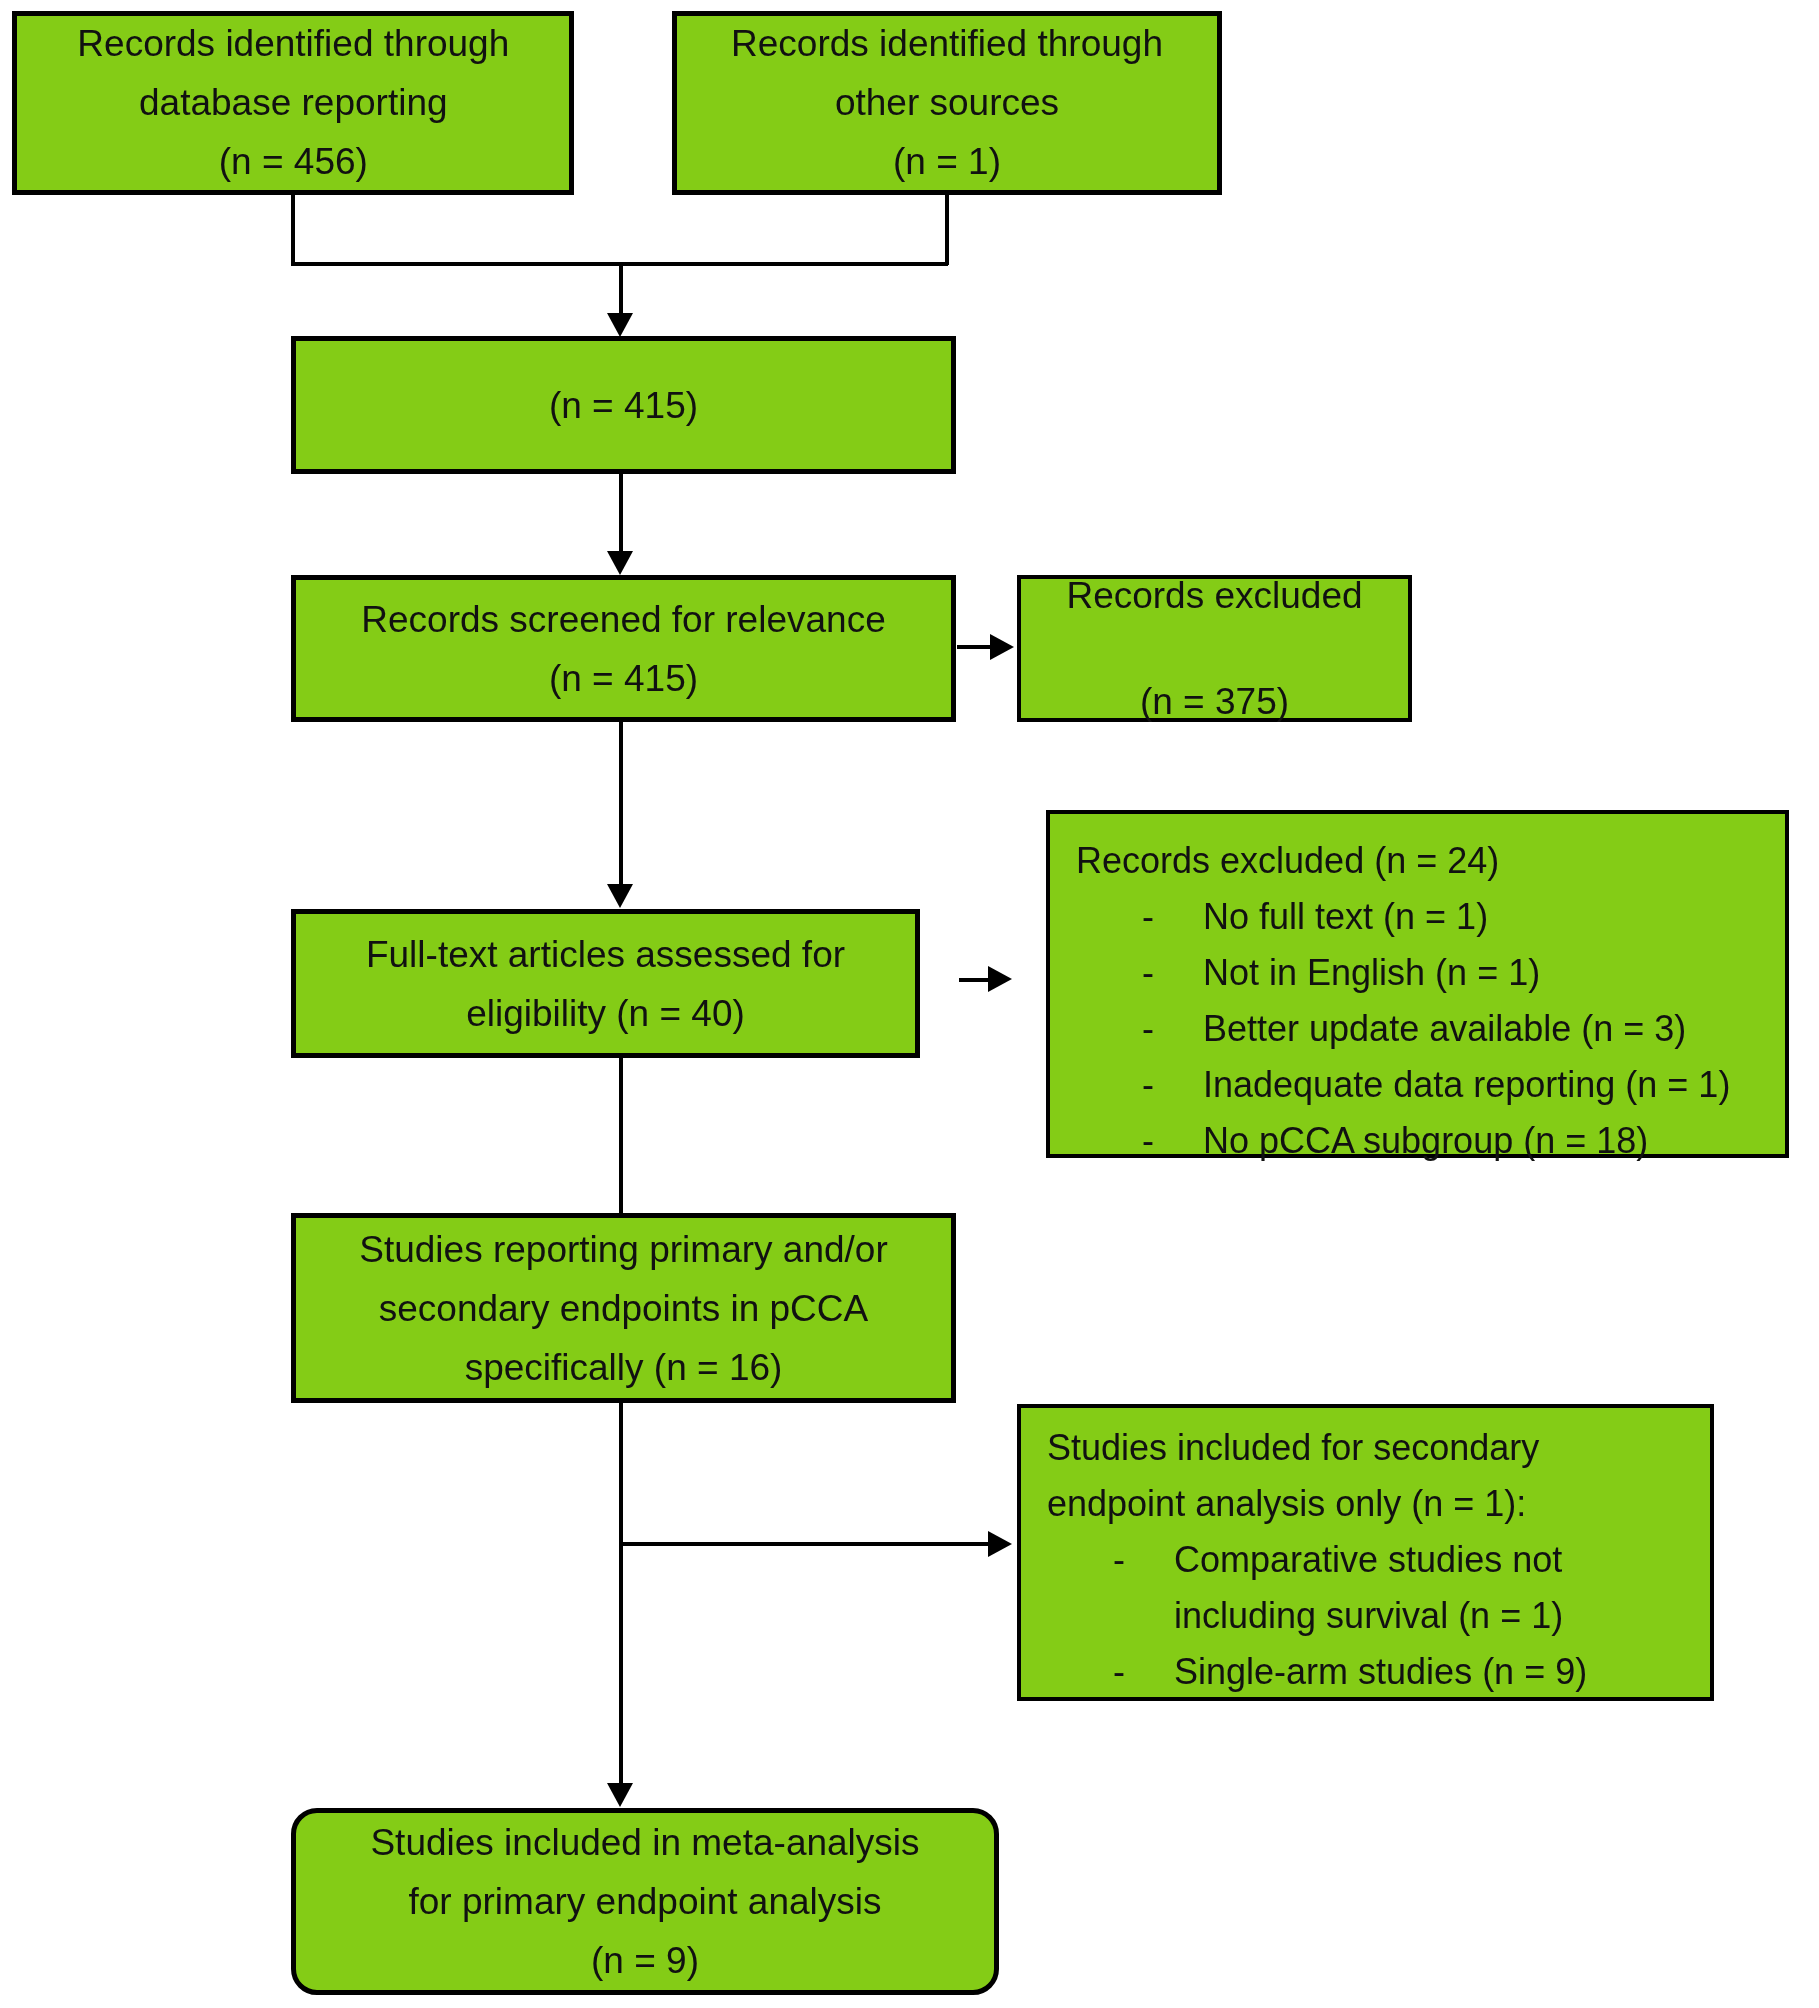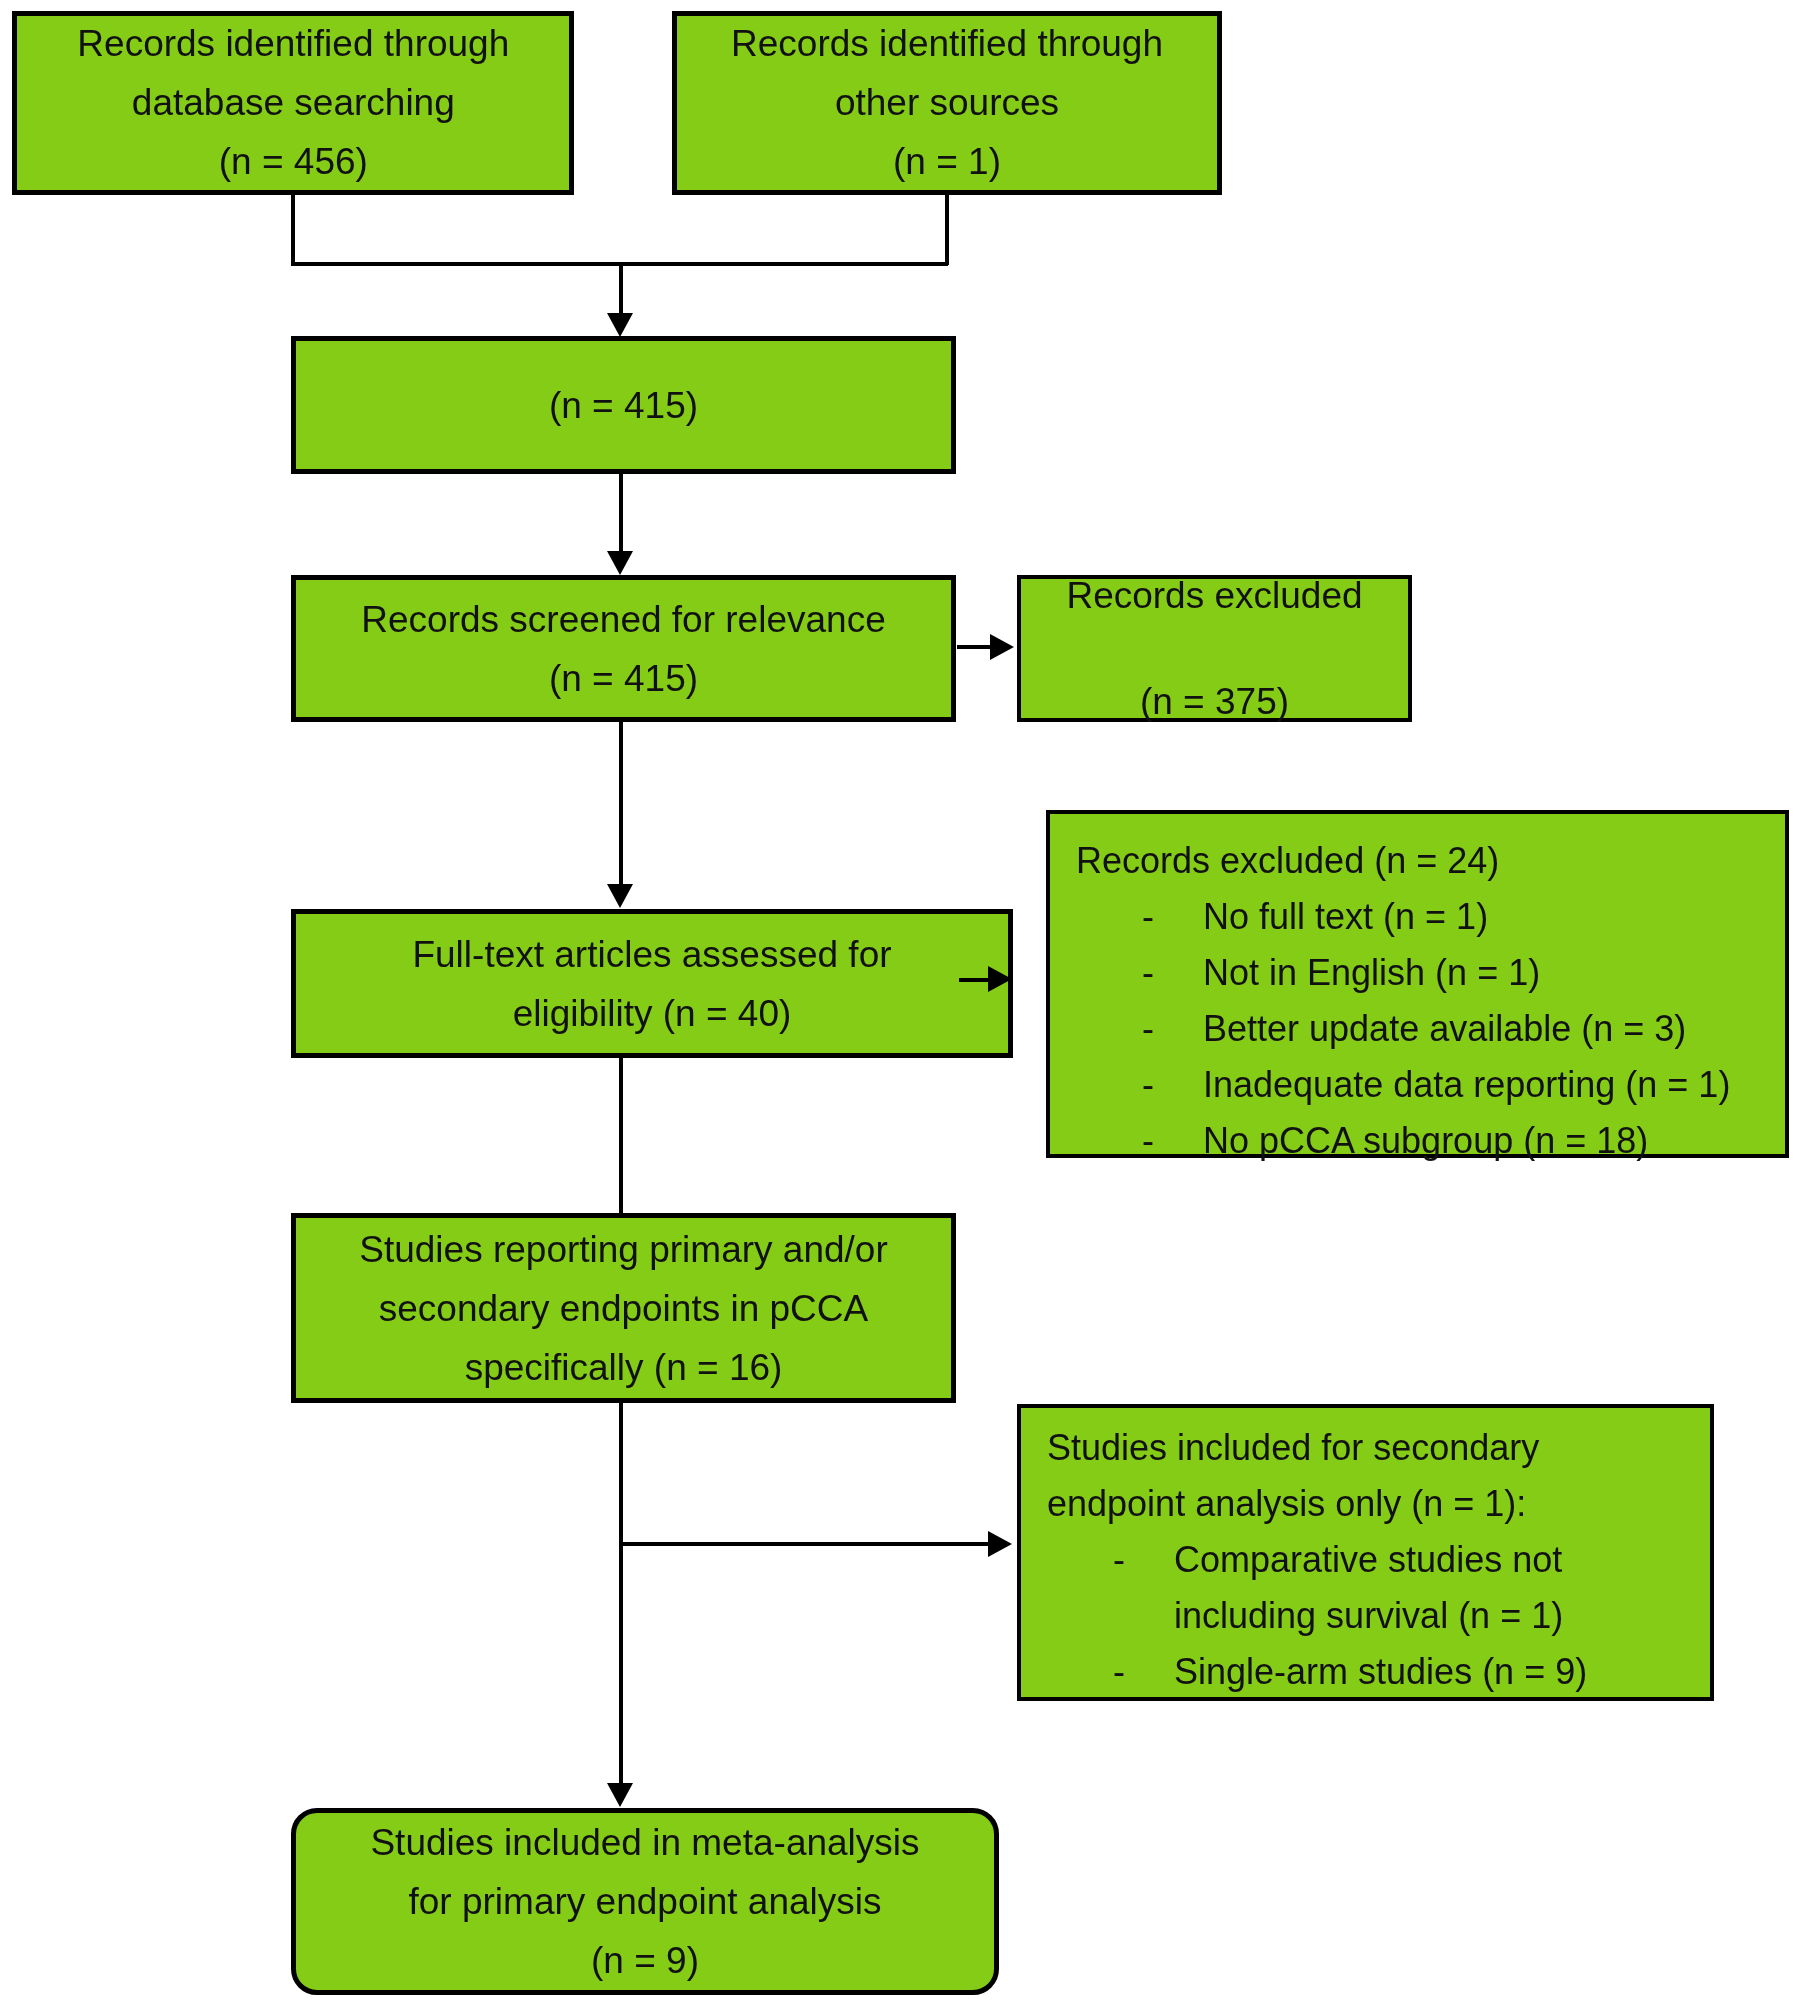--- a/index.html
+++ b/index.html
@@ -53,21 +53,21 @@
     border-left:24px solid #000000;
   }
 </style>
 </head>
 <body>
 
 <div class="canvas">
 
   <div class="box" style="left:12.3px;top:10.5px;width:562px;height:184px;">
     <div>Records identified through</div>
-    <div>database searching</div>
+    <div>database reporting</div>
     <div>(n = 456)</div>
   </div>
 
   <div class="box" style="left:672px;top:10.5px;width:550px;height:184px;">
     <div>Records identified through</div>
     <div>other sources</div>
     <div>(n = 1)</div>
   </div>
 
   <div class="line" style="left:291px;top:195px;width:3.5px;height:70px;"></div>
@@ -92,21 +92,21 @@
   <div class="arrow-right" style="left:990px;top:634px;"></div>
 
   <div class="box thin" style="left:1017px;top:575px;width:395px;height:147px;gap:47px;">
     <div>Records excluded</div>
     <div>(n = 375)</div>
   </div>
 
   <div class="line" style="left:619px;top:722px;width:3.5px;height:163px;"></div>
   <div class="arrow-down" style="left:607px;top:884px;"></div>
 
-  <div class="box" style="left:291px;top:909px;width:722px;height:149px;">
+  <div class="box" style="left:291px;top:909px;width:629px;height:149px;">
     <div>Full-text articles assessed for</div>
     <div>eligibility (n = 40)</div>
   </div>
 
   <div class="line" style="left:959px;top:978px;width:31px;height:3.5px;"></div>
   <div class="arrow-right" style="left:988px;top:966px;"></div>
 
   <div class="box thin listbox" style="left:1010px;top:810px;width:743px;height:348px;margin-left:36px;">
     <div class="list-title">Records excluded (n = 24)</div>
     <div class="list-item">

